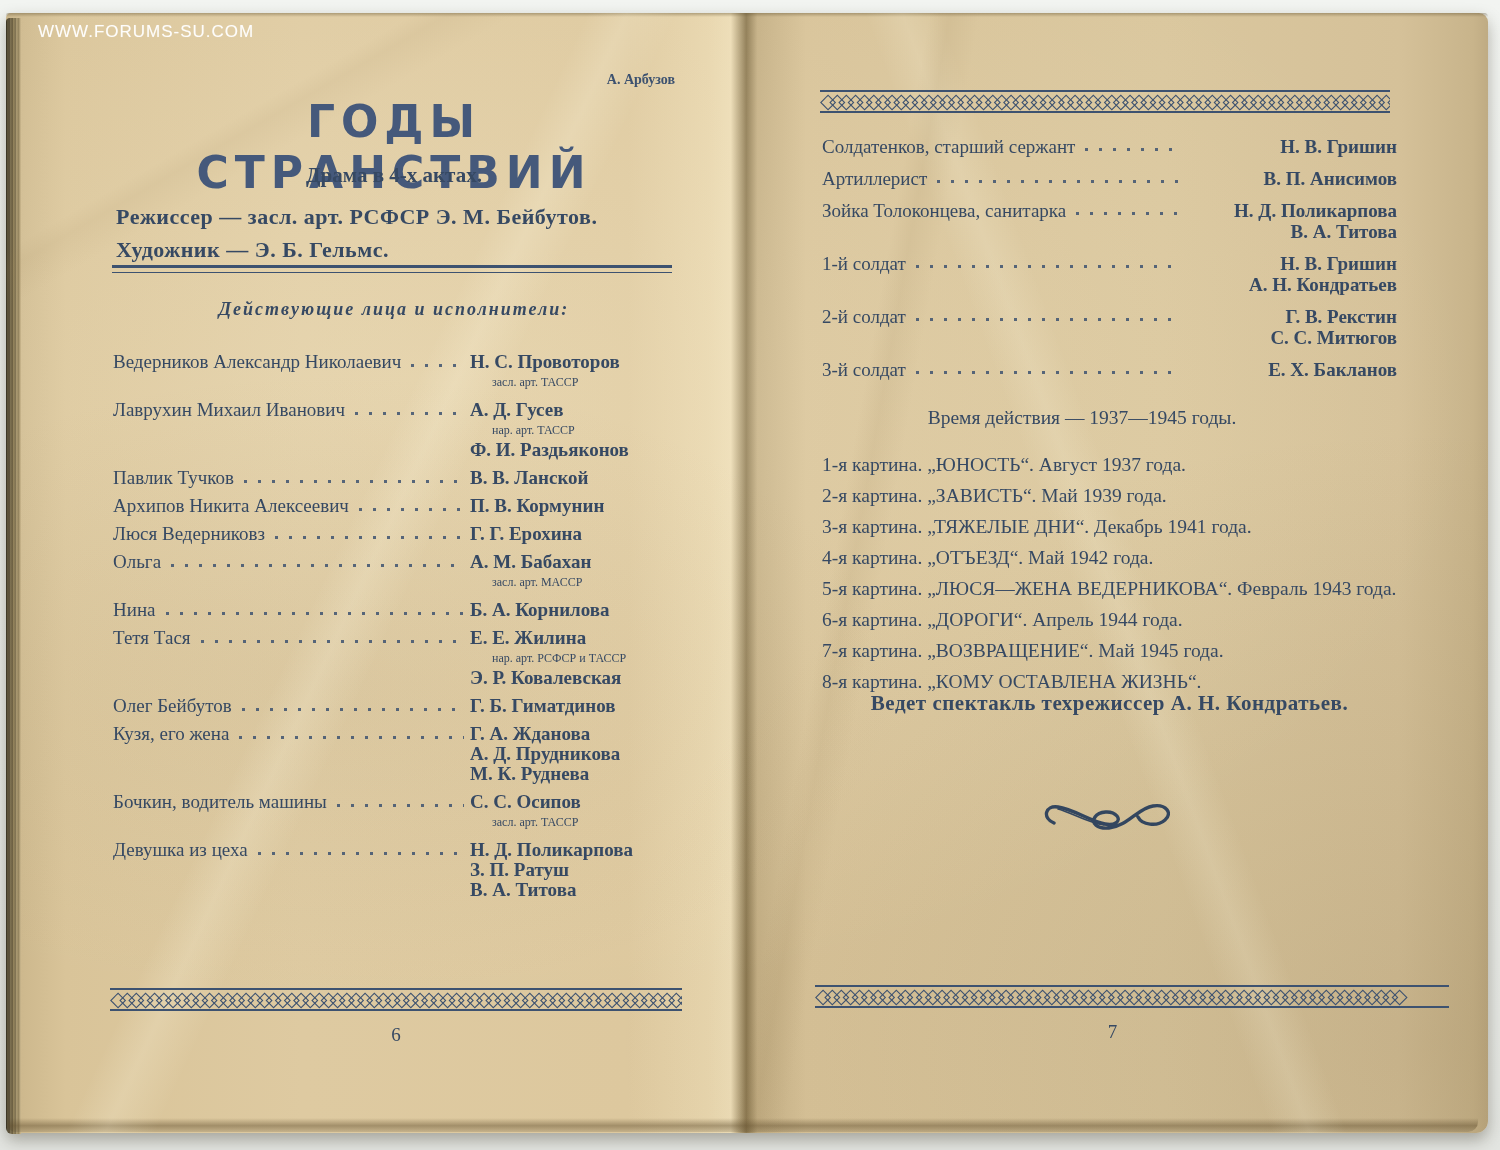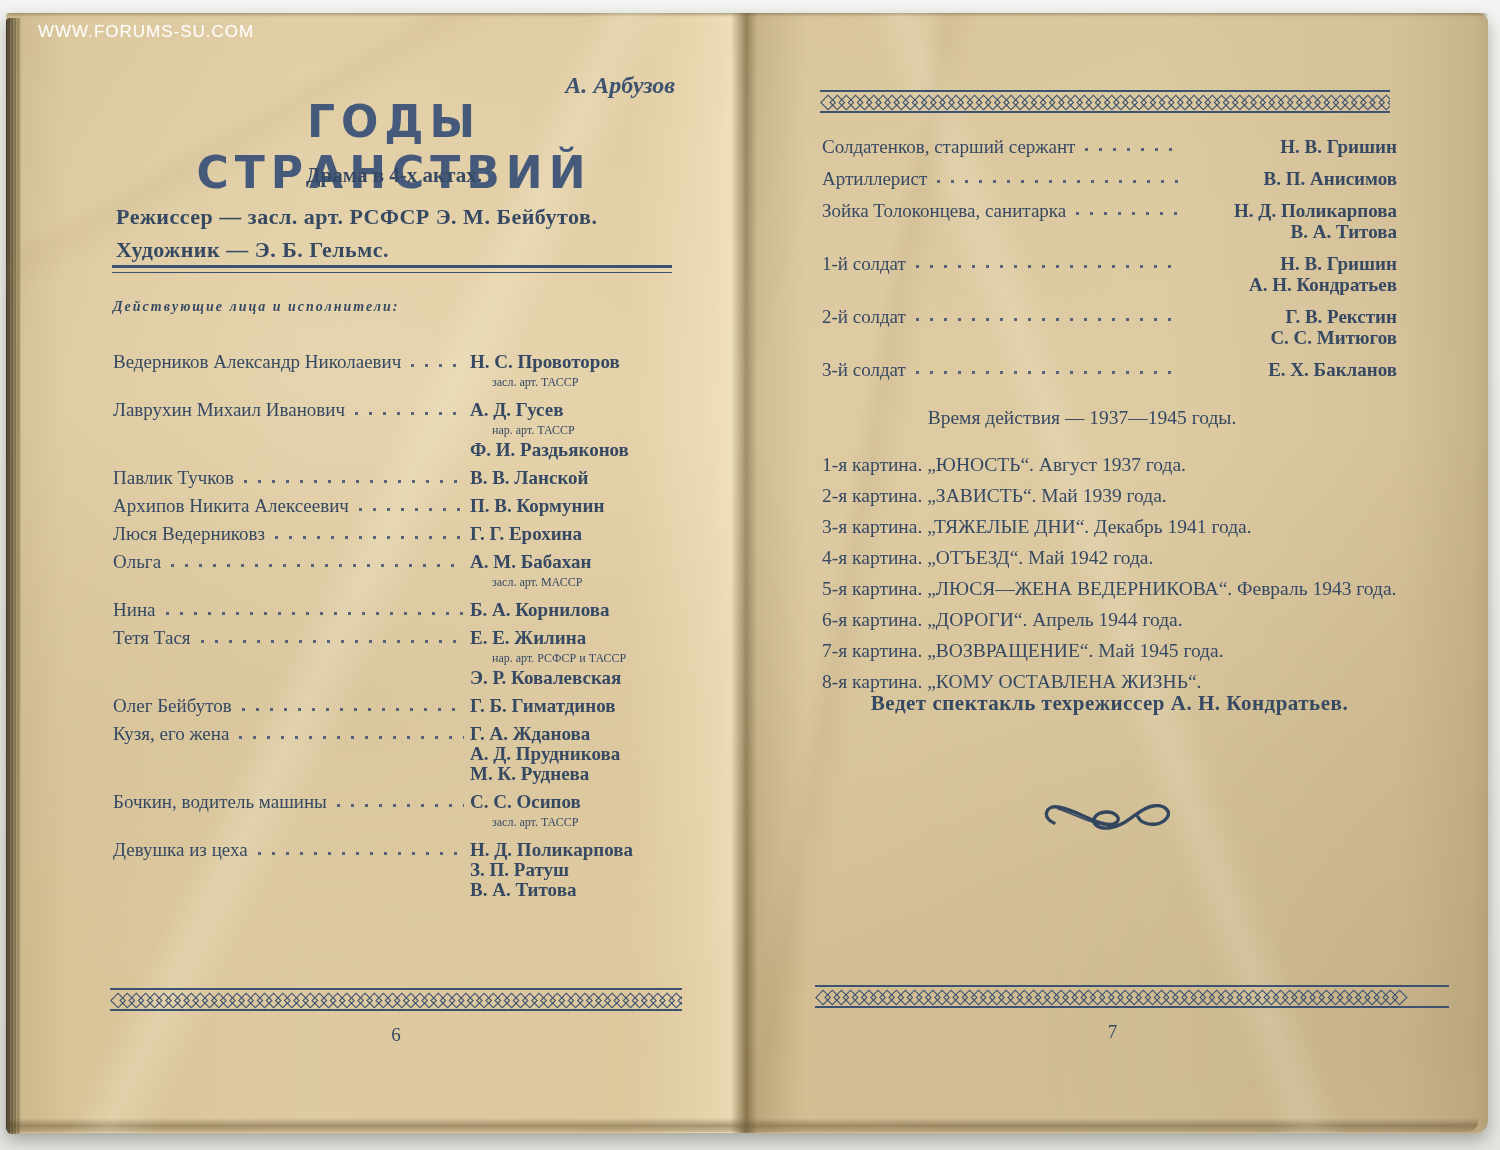--- a/index.html
+++ b/index.html
@@ -54,33 +54,33 @@
   .watermark{
     position:absolute;left:38px;top:22px;
     font-family:Liberation Sans, sans-serif;
     font-size:17px;letter-spacing:1px;color:rgba(255,255,255,0.93);
     text-shadow:0 0 1px rgba(255,255,255,0.4);
   }
   .page{position:absolute;inset:0;}
   .abs{position:absolute;}
   
   .author{left:113px;top:72px;width:562px;text-align:right;
-    font-style:italic;font-weight:bold;font-size:24px;color:#3d5270;}
+    font-weight:bold;font-size:14px;color:#3d5270;}
   .title{left:108px;top:96px;width:572px;text-align:center;
     font-family:"DejaVu Sans","Liberation Sans",sans-serif;
     font-size:44px;font-weight:bold;letter-spacing:6px;color:#45597b;}
   .subtitle{left:113px;top:163px;width:562px;text-align:center;
     font-weight:bold;font-size:21px;color:#364963;}
   .credit-line{left:116px;top:204px;width:560px;font-weight:bold;
     font-size:22px;letter-spacing:0.5px;color:#364963;}
   .credit-line.second{top:237px;}
   .header-rule{left:112px;top:265px;width:560px;height:4px;
     border-top:3px solid #3d5270;border-bottom:1.5px solid #3d5270;}
-  .cast-heading{left:113px;top:299px;width:562px;text-align:left;
-    font-style:italic;font-weight:bold;font-size:14px;letter-spacing:2px;color:#364963;}
+  .cast-heading{left:113px;top:299px;width:562px;text-align:center;
+    font-style:italic;font-weight:bold;font-size:18px;letter-spacing:2px;color:#364963;}
   
   .cast{font-size:19px;line-height:20px;color:#364963;}
   .cast--left{left:113px;top:352px;width:562px;}
   .cast--right{left:822px;top:136px;width:575px;line-height:21px;}
   .cast-entry{display:flex;align-items:flex-start;margin-bottom:8px;}
   .cast--right .cast-entry{margin-bottom:11px;text-align:right;}
   .cast-role{flex:0 0 auto;max-width:340px;}
   .cast-leader{flex:1 1 auto;height:3px;min-width:18px;margin:12px 6px 0 10px;
     background:repeating-linear-gradient(90deg,#3d5270 0 3px,transparent 3px 14px);
     opacity:.85;}

